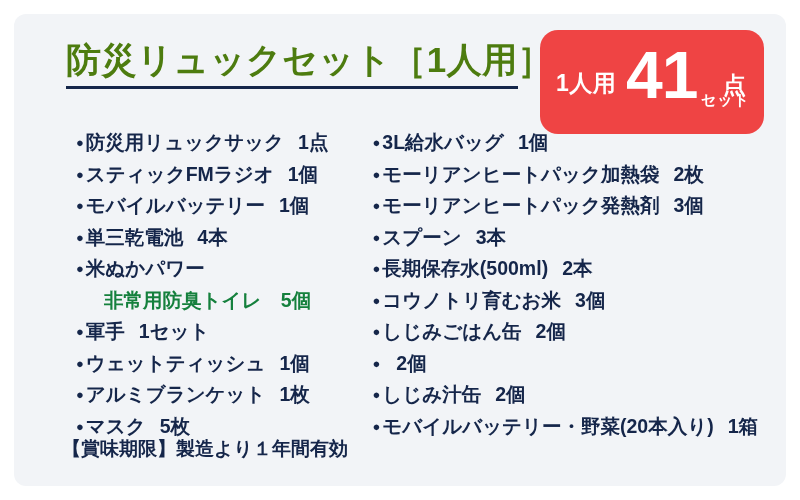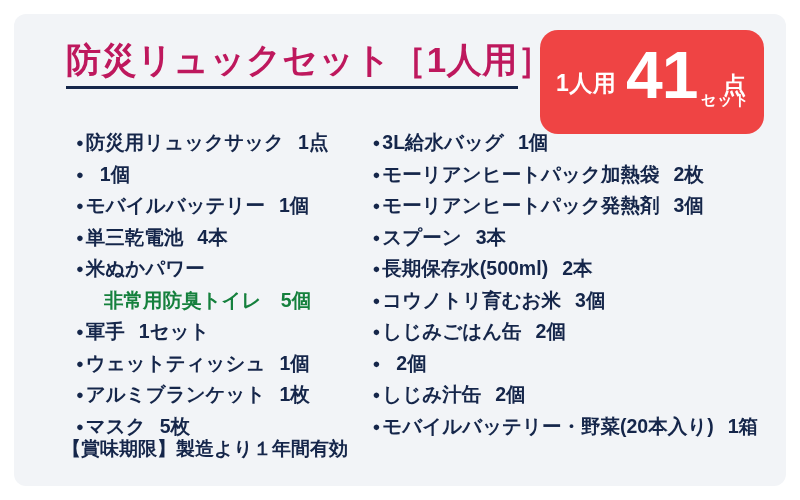--- a/index.html
+++ b/index.html
@@ -36,21 +36,21 @@
   .title-wrap {
     position: absolute;
     left: 52px;
     top: 26px;
     width: 470px;
   }
   .title {
     font-size: 35px;
     font-weight: bold;
     letter-spacing: 0.5px;
-    color: #be185d;
+    color: #4d7c0f;
     line-height: 1.15;
     white-space: nowrap;
   }
   .title-rule {
     margin-top: 6px;
     height: 3px;
     background: #15264a;
     width: 452px;
   }
 
@@ -187,20 +187,21 @@
     <div class="columns">
 
       <div class="col col-left">
         <div class="item">
           <span class="bullet">●</span>
           <span class="txt">防災用リュックサック</span>
           <span class="qty">1点</span>
         </div>
         <div class="item">
           <span class="bullet">●</span>
+          <span class="txt">スティックFMラジオ</span>
           <span class="qty">1個</span>
         </div>
         <div class="item">
           <span class="bullet">●</span>
           <span class="txt">モバイルバッテリー</span>
           <span class="qty">1個</span>
         </div>
         <div class="item">
           <span class="bullet">●</span>
           <span class="txt">単三乾電池</span>

